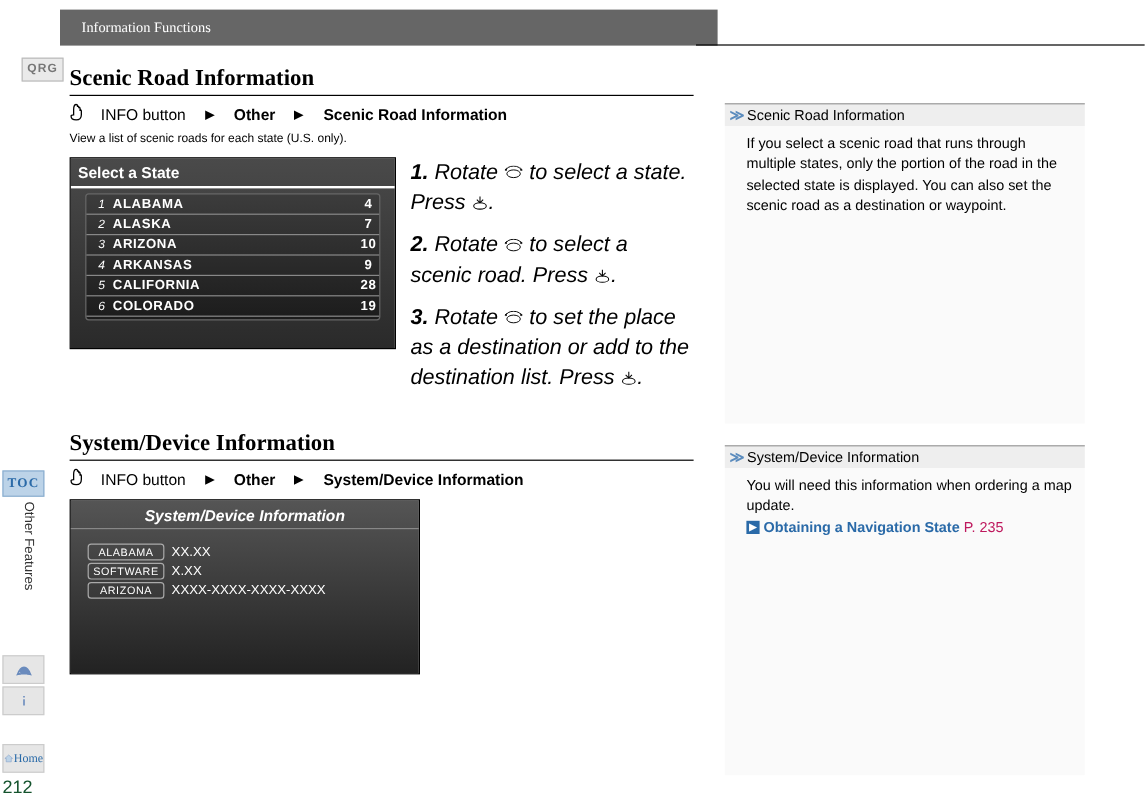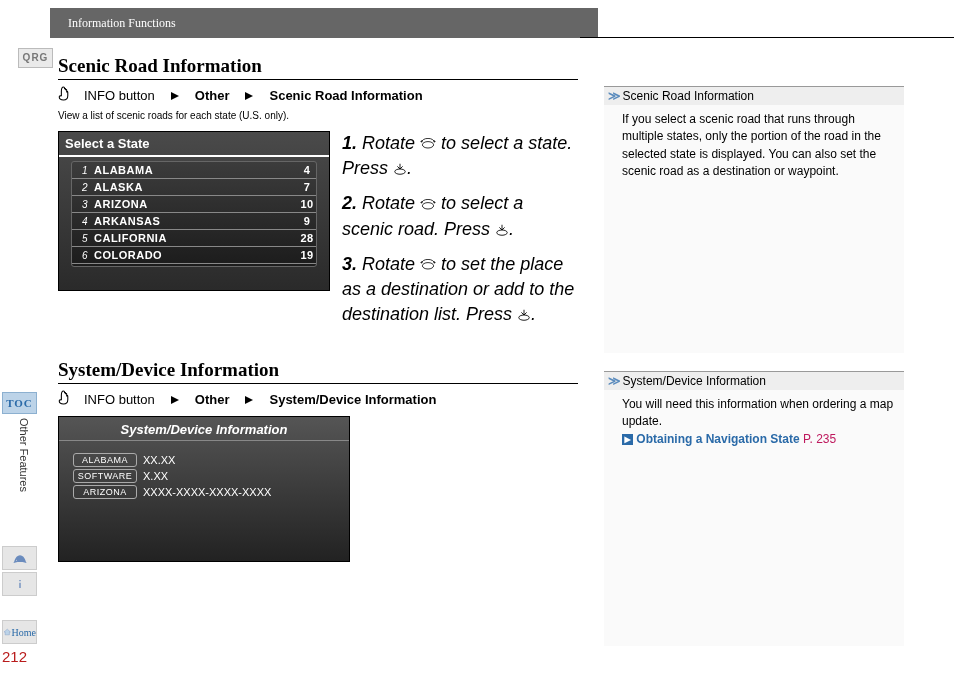--- a/index.html
+++ b/index.html
@@ -8,21 +8,21 @@
   .banner-wrap{position:absolute;left:0;top:8px;right:0;}
   .banner{position:absolute;left:50px;top:0;height:30px;width:530px;background:#666;color:#fff;font-size:12px;padding-left:18px;line-height:30px;font-family:Georgia,serif;}
   .banner-line{position:absolute;left:580px;right:0;top:29px;height:1px;background:#000;}
   
   .tab-qrg{position:absolute;left:18px;top:48px;width:33px;height:18px;background:#eaeaea;border:1px solid #bbb;text-align:center;font-size:10px;font-weight:bold;line-height:18px;color:#777;letter-spacing:1px;}
   .tab-toc{position:absolute;left:2px;top:392px;width:33px;height:20px;background:#bcd3e8;border:1px solid #8cb0d0;text-align:center;font-size:11px;font-weight:bold;line-height:20px;color:#2a6aa8;font-family:'Times New Roman',serif;letter-spacing:1px;}
   .tab-other{position:absolute;left:18px;top:418px;width:12px;writing-mode:vertical-rl;text-orientation:mixed;font-size:11px;color:#333;}
   .tab-icon{position:absolute;left:2px;width:33px;height:22px;background:#e6e6e6;border:1px solid #ccc;display:flex;align-items:center;justify-content:center;}
   .tab-icon svg{width:16px;height:16px;}
   .tab-home{position:absolute;left:2px;top:620px;width:33px;height:22px;background:#e6e6e6;border:1px solid #ccc;display:flex;align-items:center;justify-content:center;flex-direction:row;font-family:'Brush Script MT',cursive;font-size:10px;color:#2a6aa8;}
-  .page-num{position:absolute;left:2px;top:648px;font-size:15px;color:#b91c1c;}
+  .page-num{position:absolute;left:2px;top:648px;font-size:15px;color:#14532d;}
   
   .col-main{position:absolute;left:58px;top:55px;width:520px;}
   .h2{font-family:Georgia,serif;font-weight:bold;font-size:19px;border-bottom:1px solid #000;padding-bottom:2px;margin:0 0 6px 0;}
   .crumb{font-size:13px;margin:4px 0 6px 0;display:flex;align-items:center;gap:15px;}
   .crumb .b{font-weight:bold;}
   .body-text{font-size:10px;margin:6px 0 10px 0;}
   .row{display:flex;gap:12px;}
   .screenshot-box{flex:0 0 270px;}
   .steps{flex:1;font-size:18px;font-style:italic;}
   .steps li{margin-bottom:10px;line-height:1.4;}

